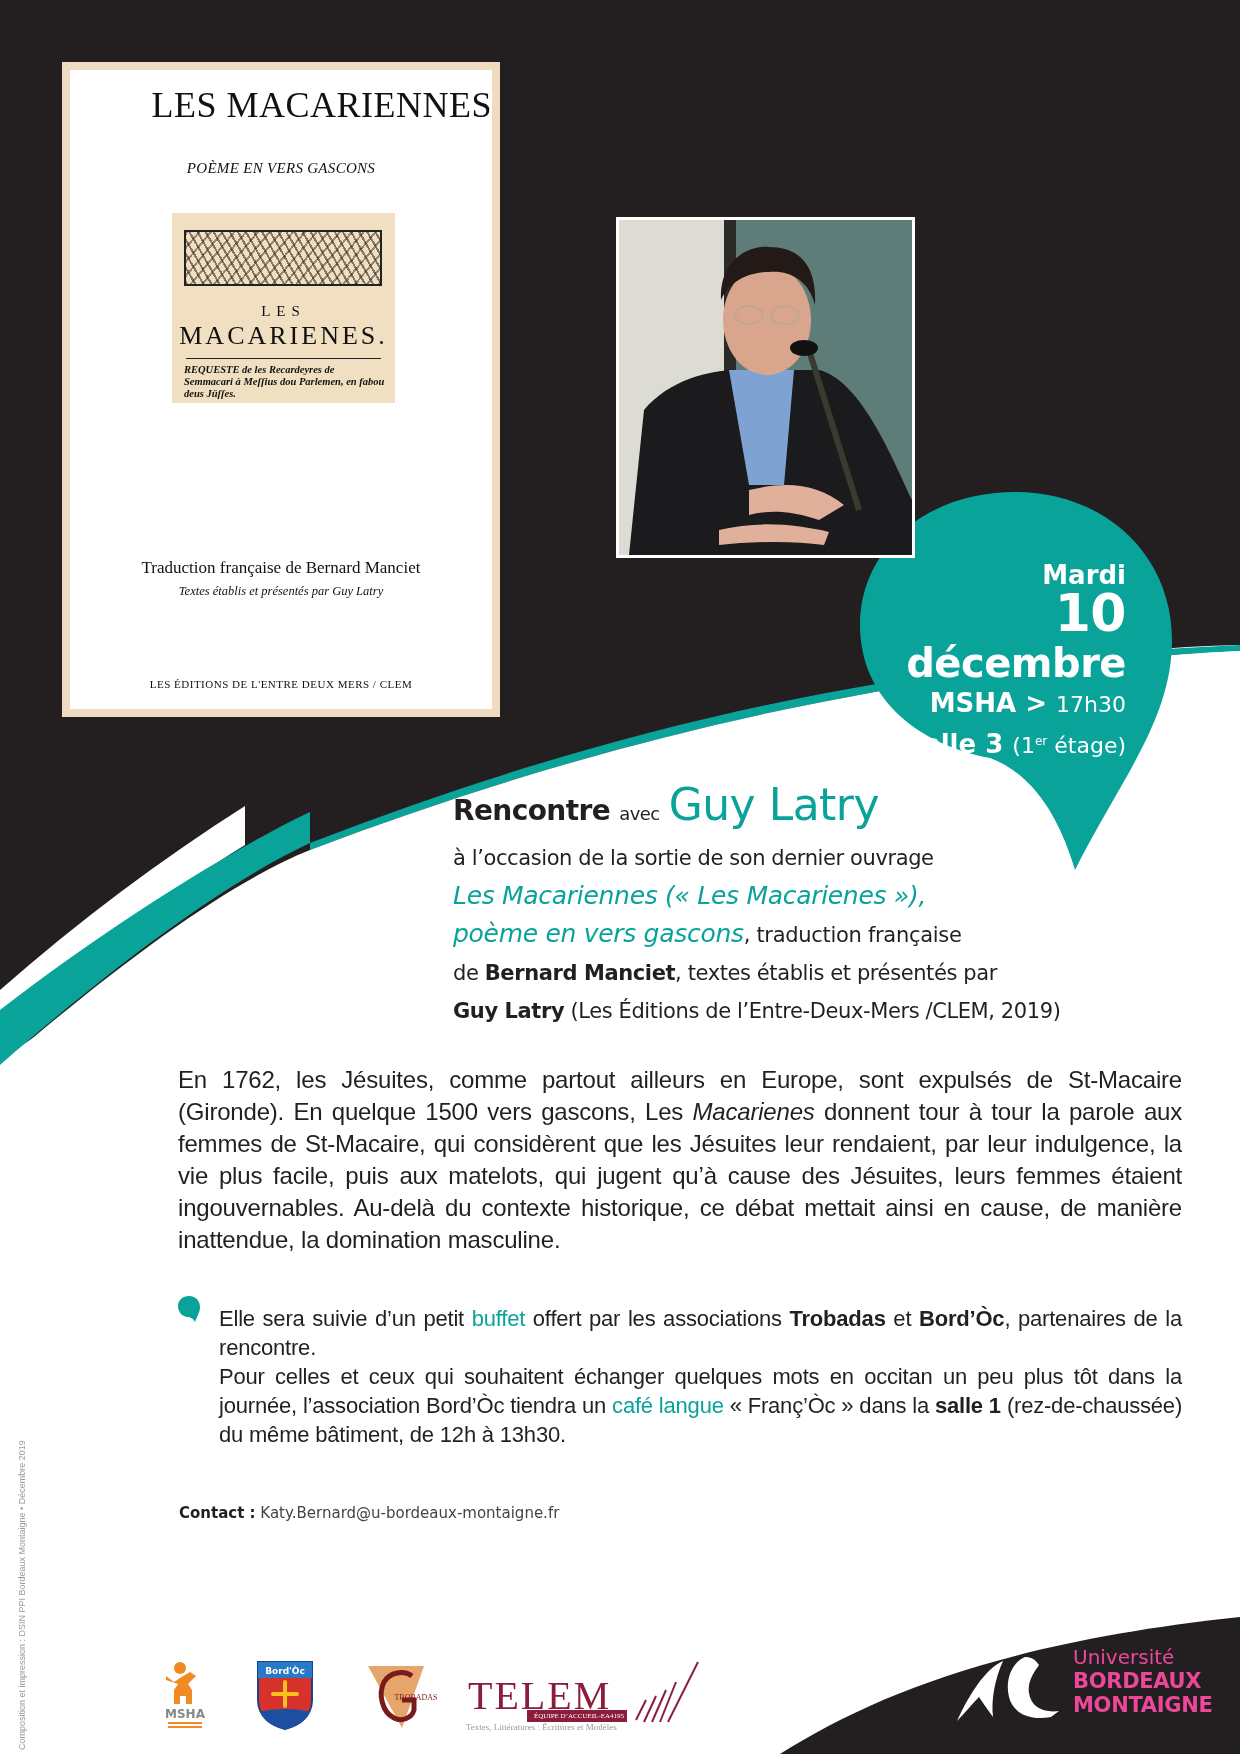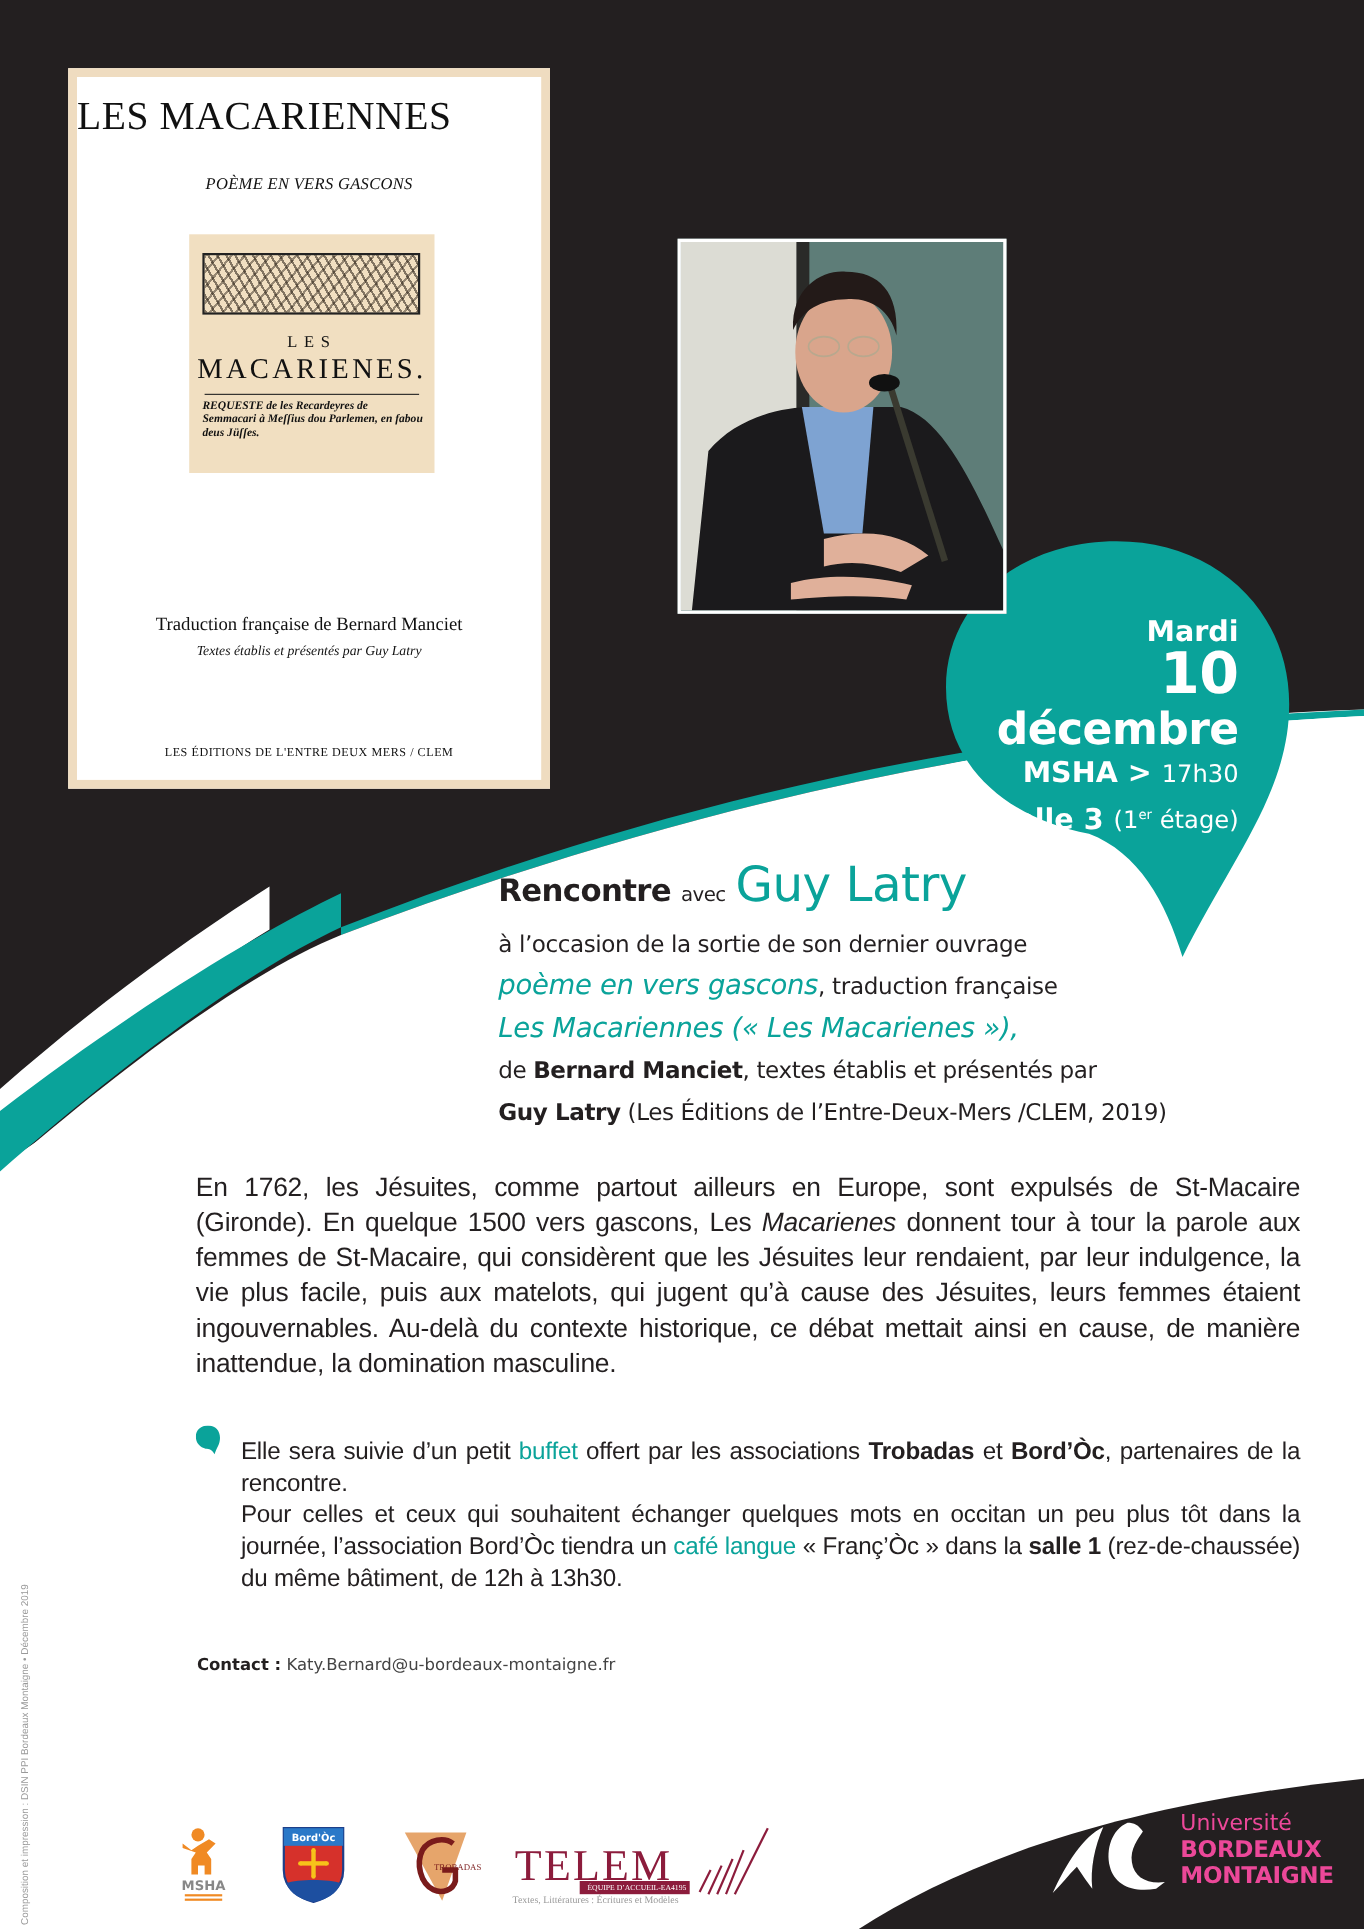--- a/index.html
+++ b/index.html
@@ -3,23 +3,23 @@
 <meta charset="utf-8">
 <style>
   * { box-sizing: border-box; margin: 0; padding: 0; }
   html, body { width: 1240px; height: 1754px; background: #ffffff; overflow: hidden; }
   body { position: relative; font-family: "Liberation Sans", "DejaVu Sans", sans-serif; color: #231f20; }
   .abs { position: absolute; }
   #bg-svg { position: absolute; left: 0; top: 0; width: 1240px; height: 1754px; }
 
   
   .book { left: 62px; top: 62px; width: 438px; height: 655px; background: #ffffff; border: 8px solid #efdcc0; font-family: "Liberation Serif", "DejaVu Serif", serif; color: #111; }
-  .book .b-title { position: absolute; left: 0; right: 0; top: 14px; text-align: left; font-size: 36px; letter-spacing: 0.5px; }
+  .book .b-title { position: absolute; left: 0; right: 0; top: 14px; text-align: right; font-size: 36px; letter-spacing: 0.5px; }
   .book .b-sub { position: absolute; left: 0; right: 0; top: 90px; text-align: center; font-size: 15px; font-style: italic; letter-spacing: 0.3px; }
-  .book .b-plate { position: absolute; left: 102px; top: 143px; width: 223px; height: 217px; background: #f1dfc1; }
+  .book .b-plate { position: absolute; left: 102px; top: 143px; width: 223px; height: 190px; background: #f1dfc1; }
   .plate-frieze { position: absolute; left: 12px; top: 17px; width: 198px; height: 56px; border: 2px solid #222; background:
       repeating-linear-gradient(60deg, rgba(40,30,20,0.55) 0 2px, transparent 2px 7px),
       repeating-linear-gradient(-50deg, rgba(40,30,20,0.45) 0 2px, transparent 2px 9px); }
   .plate-les { position: absolute; left: 0; right: 0; top: 90px; text-align: center; font-size: 15px; letter-spacing: 6px; }
   .plate-mac { position: absolute; left: 0; right: 0; top: 108px; text-align: center; font-size: 26px; letter-spacing: 3px; }
   .plate-rule { position: absolute; left: 14px; right: 14px; top: 145px; border-top: 1.5px solid #222; }
   .plate-req { position: absolute; left: 12px; right: 10px; top: 151px; font-size: 10.5px; font-style: italic; line-height: 12px; text-align: left; font-weight: bold; }
   .book .b-trad { position: absolute; left: 0; right: 0; top: 488px; text-align: center; font-size: 17px; }
   .book .b-textes { position: absolute; left: 0; right: 0; top: 514px; text-align: center; font-size: 12.5px; font-style: italic; }
   .book .b-ed { position: absolute; left: 0; right: 0; top: 608px; text-align: center; font-size: 11px; letter-spacing: 0.5px; }
@@ -140,22 +140,22 @@
   <div class="date-salle"><span>Salle 3</span> <span class="light"><span>(1</span><sup>er</sup><span> étage)</span></span></div>
 </div>
 
 <div class="abs rencontre">
   <div class="r-head">
     <span>Rencontre</span>
     <span class="avec">avec</span>
     <span class="name">Guy Latry</span>
   </div>
   <div class="r-line">à l’occasion de la sortie de son dernier ouvrage</div>
+  <div class="r-title">Les Macariennes (« Les Macarienes »),</div>
   <div class="r-title"><span>poème en vers gascons</span><span class="tail">, traduction française</span></div>
-  <div class="r-title">Les Macariennes (« Les Macarienes »),</div>
   <div class="r-line"><span>de </span><span class="bold">Bernard Manciet</span><span>, textes établis et présentés par</span></div>
   <div class="r-line"><span class="bold">Guy Latry</span><span> (Les Éditions de l’Entre-Deux-Mers /CLEM, 2019)</span></div>
 </div>
 
 <div class="abs para1"><span>En 1762, les Jésuites, comme partout ailleurs en Europe, sont expulsés de St-Macaire (Gironde). En quelque 1500 vers gascons, Les </span><i>Macarienes</i><span> donnent tour à tour la parole aux femmes de St-Macaire, qui considèrent que les Jésuites leur rendaient, par leur indulgence, la vie plus facile, puis aux matelots, qui jugent qu’à cause des Jésuites, leurs femmes étaient ingouvernables. Au-delà du contexte historique, ce débat mettait ainsi en cause, de manière inattendue, la domination masculine.</span></div>
 
 <svg class="abs quote-icon" viewBox="0 0 22 28" xmlns="http://www.w3.org/2000/svg">
   <path d="M11 0 C18 0 22 5 22 11 C22 17 19 20 17 26 C15 22 12 21 9 21 C4 20 0 16 0 10 C0 4 5 0 11 0 Z" fill="#0aa39a"></path>
 </svg>
 

